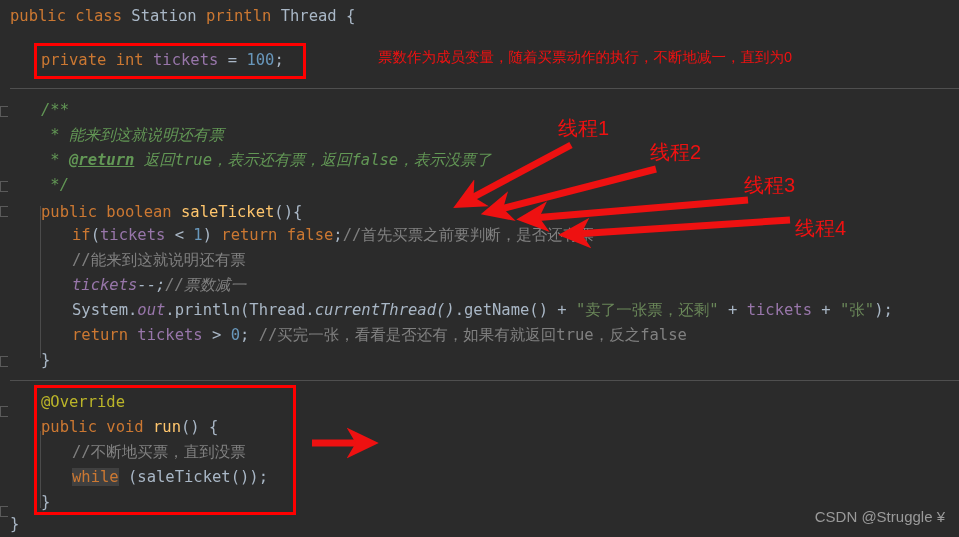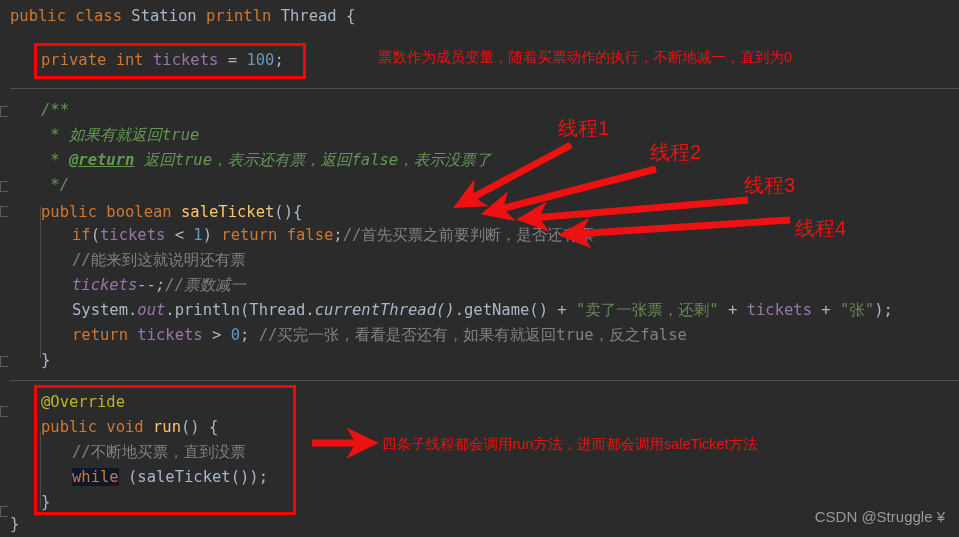--- a/index.html
+++ b/index.html
@@ -41,21 +41,21 @@
   .pln  { color: #a9b7c6; }            
   .cls  { color: #a9b7c6; }            
   .mth  { color: #ffc66d; }            
   .str  { color: #6a8759; }            
   .cmt  { color: #808080; }            
   .doc  { color: #629755; font-style: italic; }   
   .doctag { color: #629755; font-style: italic; font-weight: bold; text-decoration: underline; }
   .anno { color: #bbb529; }            
   .stat { color: #9876aa; font-style: italic; }   
   .sfn  { color: #a9b7c6; font-style: italic; }   
-  .hl   { background: #0f172a; }       
+  .hl   { background: #404040; }       
 
   
   .fold {
     position: absolute;
     width: 7px;
     height: 9px;
     border: 1px solid #5a5a5a;
     border-right: none;
   }
 
@@ -142,21 +142,21 @@
     <div class="guide" style="left:40px; top:431px;  height:77px;"></div>
 
     
     <div class="ln" style="top:4px; left:10px;"><span class="kw">public</span><span class="pln"> </span><span class="kw">class</span><span class="pln"> </span><span class="cls">Station</span><span class="pln"> </span><span class="kw">println</span><span class="pln"> </span><span class="cls">Thread</span><span class="pln"> </span><span class="pln">{</span></div>
 
     
     <div class="ln" style="top:48px; left:41px;"><span class="kw">private</span><span class="pln"> </span><span class="kw">int</span><span class="pln"> </span><span class="fld">tickets</span><span class="pln"> </span><span class="pln">=</span><span class="pln"> </span><span class="num">100</span><span class="pln">;</span></div>
 
     
     <div class="ln" style="top:98px; left:41px;"><span class="doc">/**</span></div>
-    <div class="ln" style="top:123px; left:41px;"><span class="doc"> * 如果有就返回true</span></div>
+    <div class="ln" style="top:123px; left:41px;"><span class="doc"> * 能来到这就说明还有票</span></div>
     <div class="ln" style="top:148px; left:41px;"><span class="doc"> * </span><span class="doctag">@return</span><span class="doc"> 返回true，表示还有票，返回false，表示没票了</span></div>
     <div class="ln" style="top:173px; left:41px;"><span class="doc"> */</span></div>
 
     
     <div class="ln" style="top:200px; left:41px;"><span class="kw">public</span><span class="pln"> </span><span class="kw">boolean</span><span class="pln"> </span><span class="mth">saleTicket</span><span class="pln">(){</span></div>
 
     
     <div class="ln" style="top:223px; left:72px;"><span class="kw">if</span><span class="pln">(</span><span class="fld">tickets</span><span class="pln"> &lt; </span><span class="num">1</span><span class="pln">) </span><span class="kw">return</span><span class="kw"> false</span><span class="pln">;</span><span class="cmt">//首先买票之前要判断，是否还有票</span></div>
 
     
@@ -191,21 +191,20 @@
 
     
     <div class="ln" style="top:512px; left:10px;"><span class="pln">}</span></div>
   </div>
 
   <div class="redbox" style="left:34px; top:43px; width:272px; height:36px;"></div>
   <div class="redbox" style="left:34px; top:385px; width:262px; height:130px;"></div>
 
   <div class="redtext" style="left:378px; top:47px;">票数作为成员变量，随着买票动作的执行，不断地减一，直到为0</div>
 
-  <div class="redtext" style="left:382px; top:434px;">四条子线程都会调用run方法，进而都会调用saleTicket方法</div>
 
   <div class="redlabel" style="left:558px; top:115px;">线程1</div>
   <div class="redlabel" style="left:650px; top:139px;">线程2</div>
   <div class="redlabel" style="left:744px; top:172px;">线程3</div>
   <div class="redlabel" style="left:795px; top:215px;">线程4</div>
 
   <svg class="arrows" width="959" height="537" viewBox="0 0 959 537">
     <defs>
       <marker id="ah" markerWidth="5" markerHeight="5" refX="2.2" refY="2.5" orient="auto" markerUnits="strokeWidth">
         <path d="M4.6,2.5 L0,0.3 L1.3,2.5 L0,4.7 Z" fill="#ee1111"></path>

